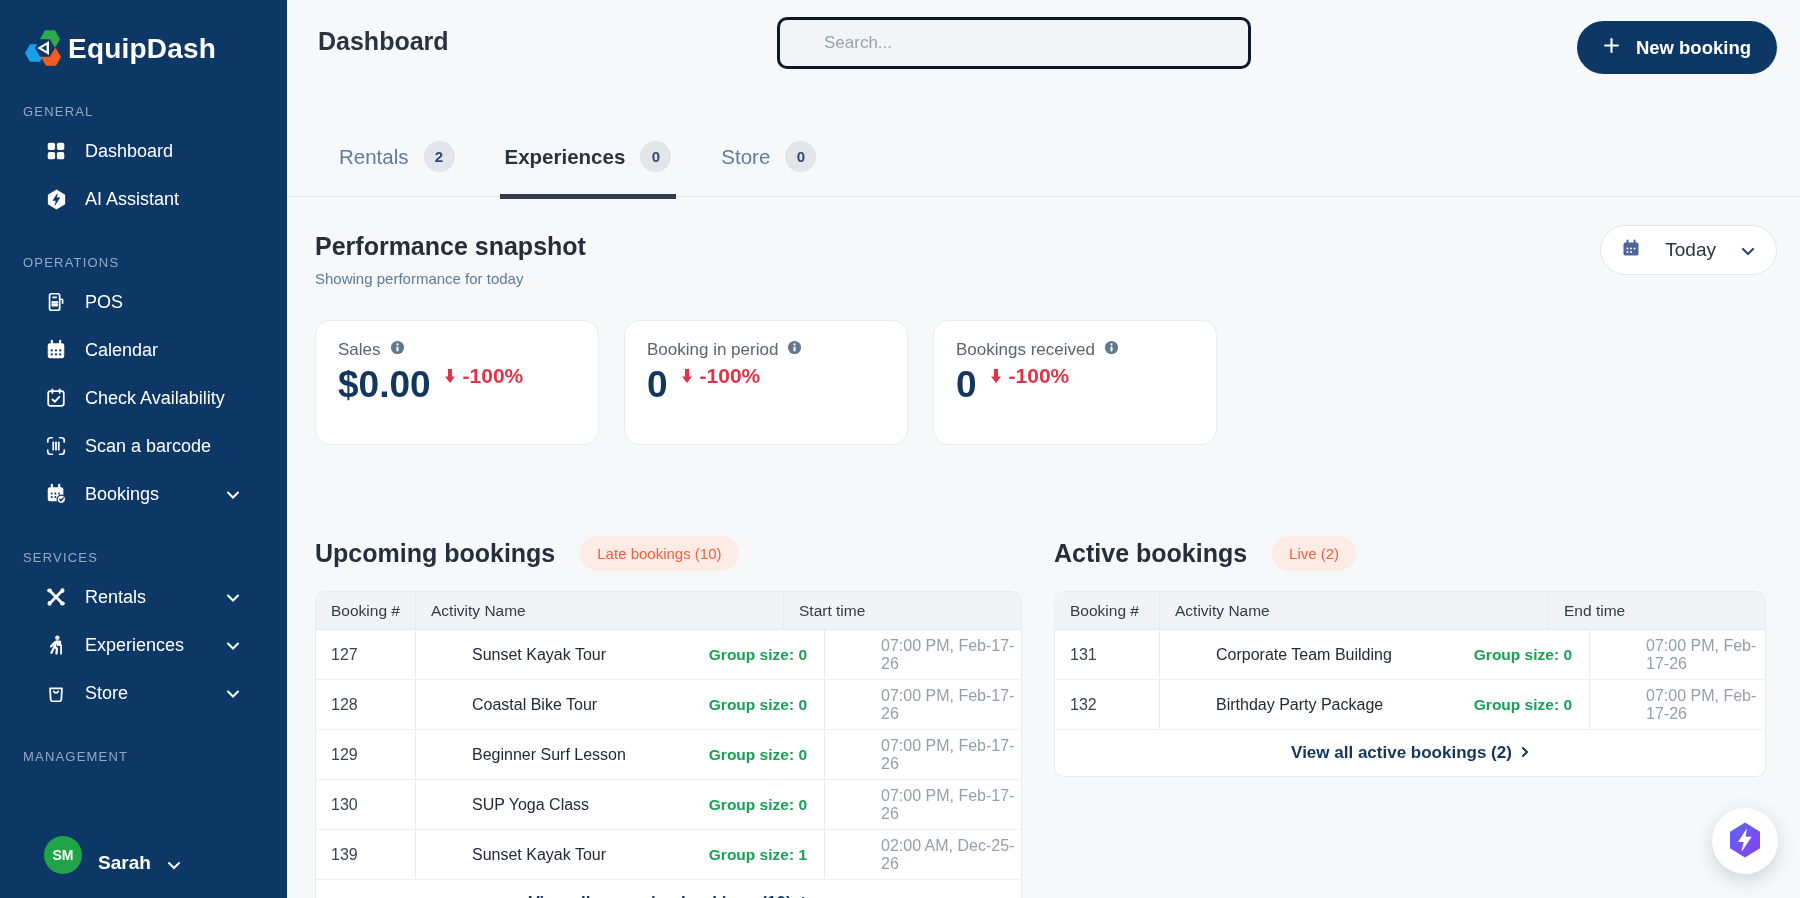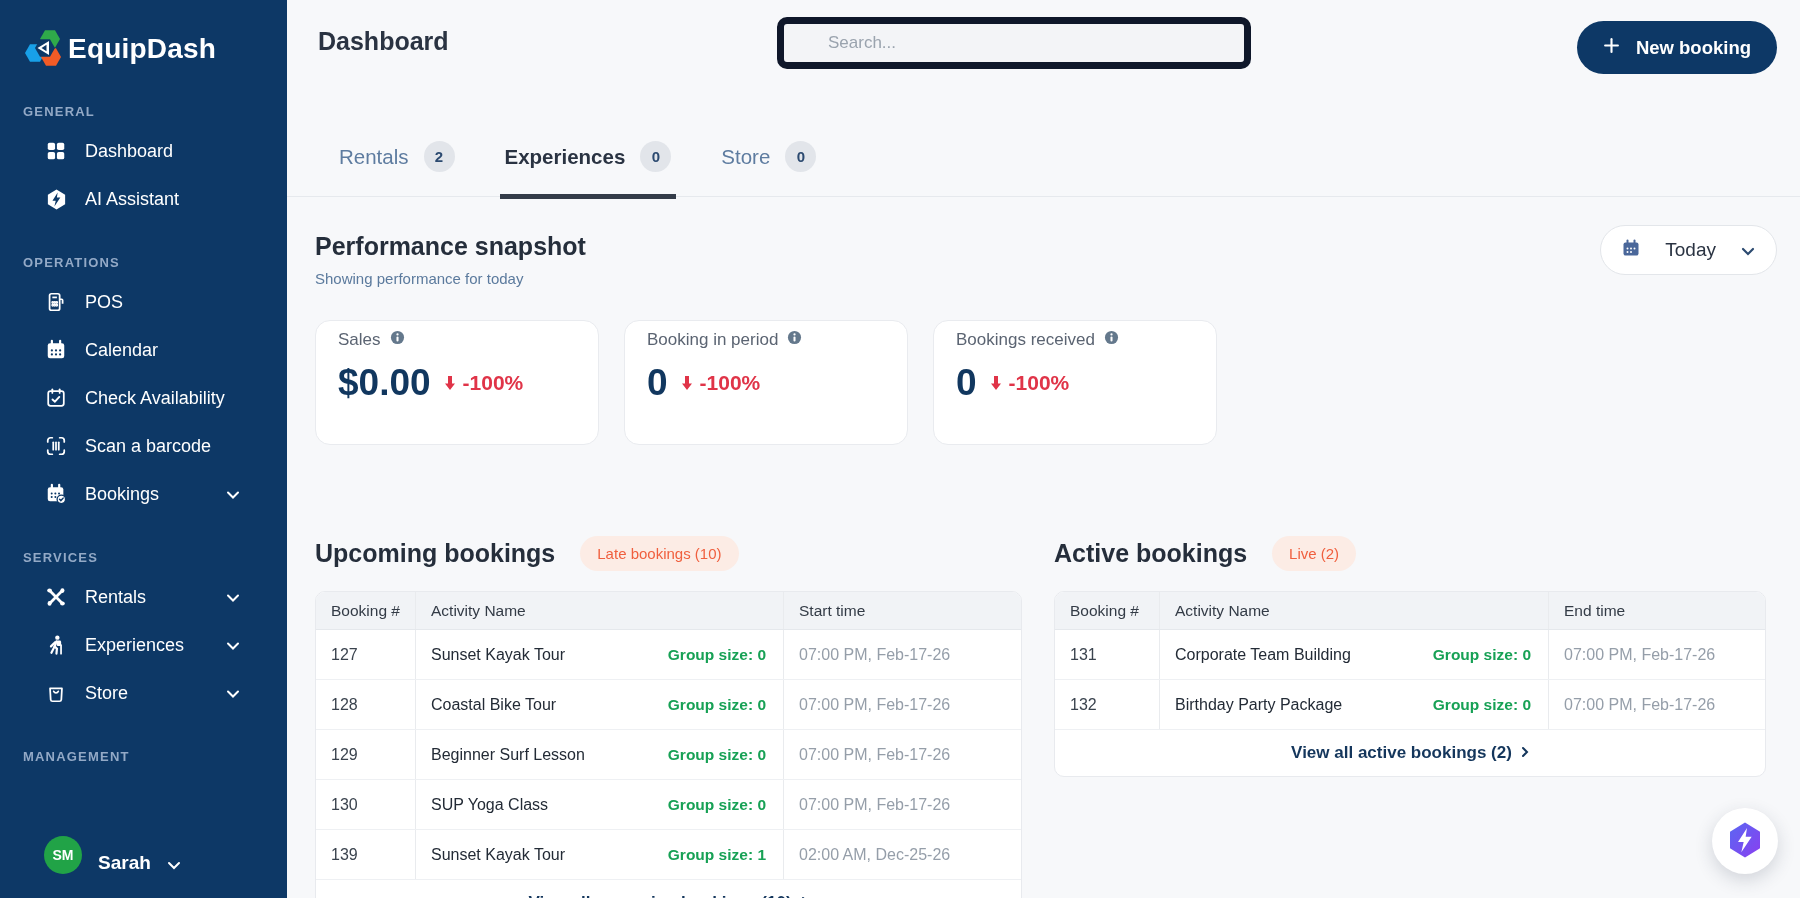--- a/index.html
+++ b/index.html
@@ -5,65 +5,65 @@
   * { box-sizing: border-box; }
   html,body { margin:0; padding:0; }
   body {
     width:1800px; height:898px; overflow:hidden;
     background:#f7f8fa; font-family:"Liberation Sans", sans-serif; color:#252e3b;
   }
   
   .sidebar { position:fixed; left:0; top:0; width:287px; height:898px; background:#0d3866; z-index:5; }
   .logo-row { display:flex; align-items:center; padding:26px 0 0 22px; }
   .logo-text { color:#fff; font-size:28px; font-weight:700; letter-spacing:.2px; }
-  .nav-section-label { margin:32px 0 8px 23px; color:#93a9c6; font-size:13px; font-weight:700; letter-spacing:1.2px; }
+  .nav-section-label { margin:32px 0 8px 23px; color:#93a9c6; font-size:13px; font-weight:400; letter-spacing:1.2px; }
   .nav-item { display:flex; align-items:center; gap:17px; height:48px; padding-left:44px; color:#fff; font-size:18px; cursor:pointer; position:relative; }
   .nav-item .nav-ic { width:24px; height:24px; flex:0 0 24px; display:grid; place-items:center; }
   .nav-chevron { position:absolute; right:47px; top:50%; transform:translateY(-50%); }
   .user-row { position:absolute; left:44px; bottom:24px; display:flex; align-items:flex-end; gap:16px; cursor:pointer; }
   .avatar { width:38px; height:38px; border-radius:50%; background:#21a347; display:grid; place-items:center; font-size:14px; font-weight:700; color:#fff; }
   .user-name { color:#fff; font-size:19px; font-weight:600; }
   
   .main { margin-left:287px; height:898px; position:relative; }
   .header { position:relative; height:91px; }
   .page-title { position:absolute; left:31px; top:27px; font-size:25px; font-weight:700; color:#2a3342; }
-  .search { position:absolute; left:490px; top:17px; width:474px; height:52px; background:#f3f4f7; border:7px solid #0f172a; border-radius:10px; padding-left:44px; font-size:17px; color:#333; font-family:inherit; outline:none; }
+  .search { position:absolute; left:490px; top:17px; width:474px; height:52px; background:#f3f4f7; border:3px solid #0f172a; border-radius:10px; padding-left:44px; font-size:17px; color:#333; font-family:inherit; outline:none; }
   .search::placeholder { color:#9aa3ae; }
   .new-booking { position:absolute; right:23px; top:21px; height:53px; padding:13px 26px; background:#0d3866; border:none; border-radius:27px; color:#fff; font-size:18.5px; font-weight:600; display:flex; align-items:center; gap:16px; cursor:pointer; font-family:inherit; }
   
   .tabs { height:106px; display:flex; align-items:flex-end; gap:40px; padding-left:47px; border-bottom:1px solid #e6e9ed; }
   .tab { display:flex; align-items:center; gap:15px; padding:0 5px 22px; font-size:20.5px; color:#5e7ca0; border-bottom:5px solid transparent; margin-bottom:-3px; cursor:pointer; }
   .tab.active { color:#2a3342; font-weight:700; border-bottom-color:#343c49; }
   .tab-badge { width:31px; height:31px; border-radius:50%; background:#e2e5ea; color:#2c4a70; font-size:15px; font-weight:600; display:grid; place-items:center; }
   
   .content { padding:0 23px 0 28px; }
   .perf-row { display:flex; justify-content:space-between; align-items:flex-start; margin-top:35px; }
   .perf-title { font-size:25px; font-weight:700; color:#252e3b; }
   .perf-sub { margin-top:9px; font-size:15px; color:#5b7a9d; }
   .today-btn { display:flex; align-items:center; gap:25px; height:50px; padding:0 21px; background:#fff; border:1px solid #e3e6ea; border-radius:25px; font-size:19px; color:#2a3342; margin-top:-7px; cursor:pointer; font-family:inherit; }
   .cards { display:flex; gap:25px; margin-top:33px; }
-  .card { width:284px; height:125px; background:#fff; border:1px solid #e9ebef; border-radius:15px; padding:9px 22px; }
+  .card { width:284px; height:125px; background:#fff; border:1px solid #e9ebef; border-radius:15px; padding:19px 22px; }
   .card-label-row { display:flex; align-items:center; gap:9px; font-size:17px; color:#5b6472; }
-  .card-value-row { display:flex; align-items:center; gap:13px; margin-top:12px; }
+  .card-value-row { display:flex; align-items:flex-start; gap:13px; margin-top:4px; }
   .card-value { font-size:37px; font-weight:700; color:#11375f; }
   .card-delta { display:flex; align-items:center; gap:7px; color:#e03448; font-size:21px; font-weight:600; }
   
   .bookings-row { display:flex; gap:32px; margin-top:92px; }
   .bheading { display:flex; align-items:center; gap:25px; height:32px; }
   .btitle { font-size:25px; font-weight:700; color:#252e3b; }
   .bbadge { padding:9px 17px; border-radius:999px; background:#fcece5; color:#f05f3e; font-size:15px; }
   .btable { margin-top:22px; background:#fff; border:1px solid #e8eaee; border-radius:10px; overflow:hidden; }
   .bsection.left, .bsection.left .grid3 { width:707px; }
   .bsection.right, .bsection.right .grid3 { width:712px; }
   .bsection.left .grid3 { display:grid; grid-template-columns:100px 368px auto; }
   .bsection.right .grid3 { display:grid; grid-template-columns:105px 389px auto; }
   .thead { background:#f1f3f6; height:38px; align-items:center; font-size:15.5px; color:#333b46; border-bottom:1px solid #e5e8ec; }
   .th { padding-left:15px; height:100%; display:flex; align-items:center; }
   .th.sep, .td.sep { border-right:1px solid #e9ebee; }
-  .trow { height:50px; align-items:center; border-bottom:1px solid #eef0f3; font-size:16px; }
+  .trow { height:50px; align-items:center; border-bottom:1px solid #eef0f3; font-size:16px;gap:41px; }
   .trow:last-of-type { border-bottom:1px solid #eef0f3; }
   .td { height:100%; display:flex; align-items:center; padding-left:15px; }
   .td.id { color:#3a434e; }
   .td.act { justify-content:space-between; padding-right:17px; color:#232b36; }
   .group { color:#17a155; font-size:15.5px; font-weight:600; white-space:nowrap; }
   .td.time { color:#959ea9; }
   .tfoot { height:46px; display:flex; align-items:center; justify-content:center; gap:9px; color:#14365c; font-weight:700; font-size:17px; cursor:pointer; }
   
   .fab { position:fixed; right:22px; bottom:24px; width:66px; height:66px; border-radius:50%; background:#fff; box-shadow:0 6px 18px rgba(40,50,70,.18); display:grid; place-items:center; cursor:pointer; border:none; }
 </style>

